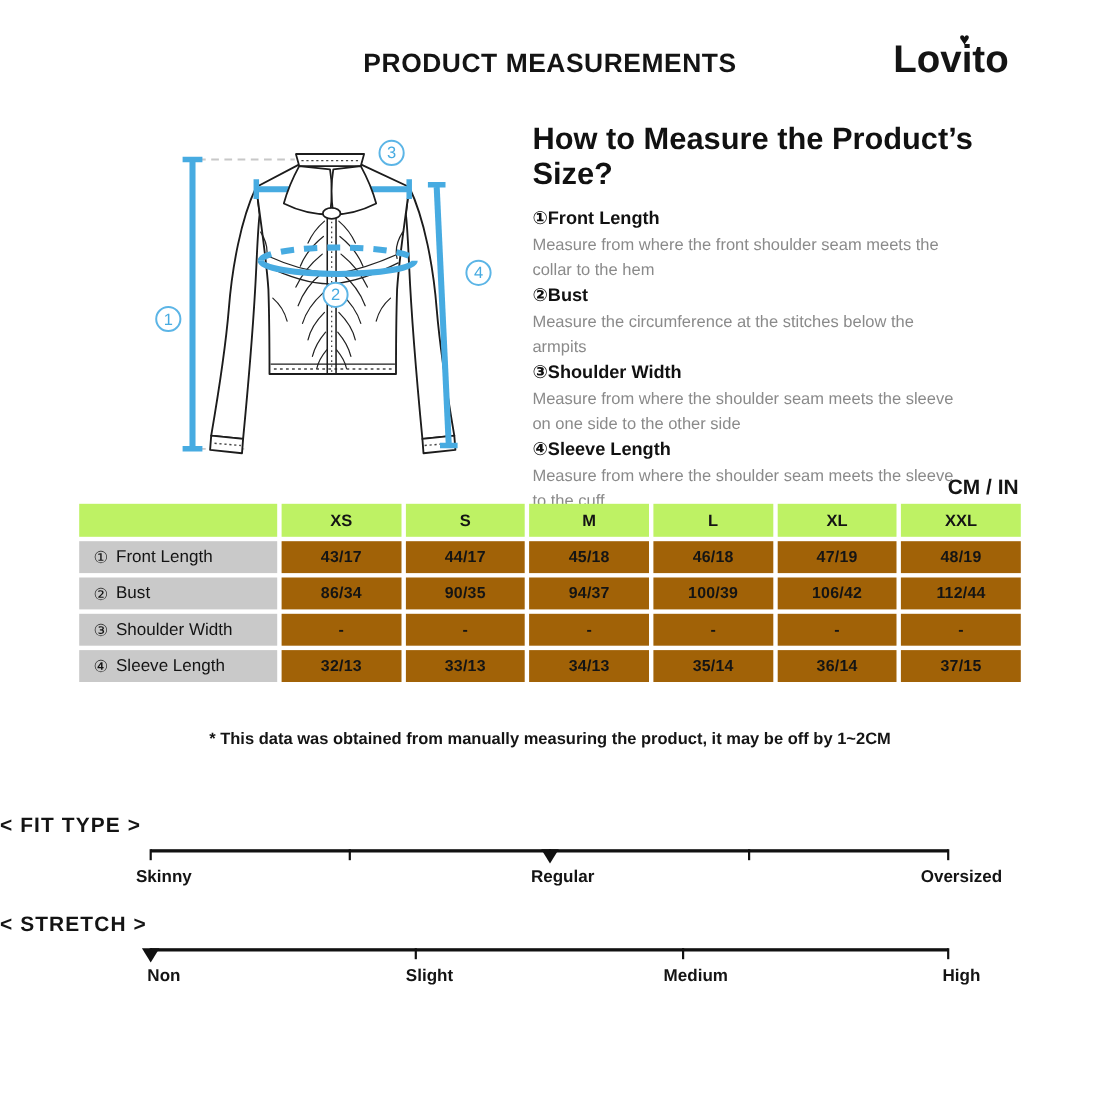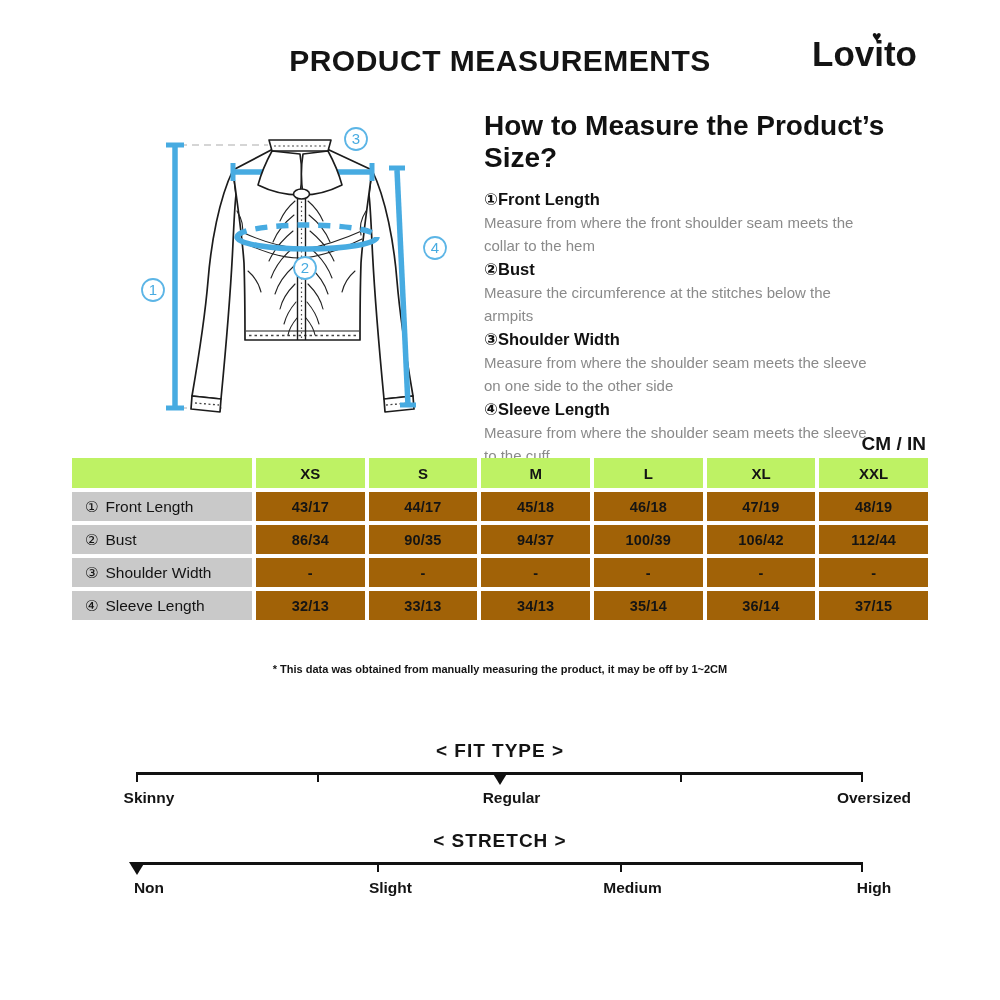--- a/index.html
+++ b/index.html
@@ -5,21 +5,21 @@
   html,body{margin:0;padding:0;}
   body{
     width:1000px;height:1000px;position:relative;background:#ffffff;
     font-family:"Liberation Sans","DejaVu Sans",sans-serif;color:#141414;
     overflow:hidden;
   }
   .abs{position:absolute;}
 
   
   .page-title{top:44px;left:0;width:1000px;text-align:center;
-    font-size:30px;font-weight:bold;letter-spacing:.5px;}
+    font-size:24px;font-weight:bold;letter-spacing:.5px;}
   .brand{top:34px;left:792px;font-size:35px;font-weight:bold;letter-spacing:0;margin-left:20px;}
   .brand .heart{position:absolute;top:-5px;left:60px;font-size:16px;line-height:16px;color:#111;}
 
   
   .diagram{top:103px;left:70px;width:410px;height:335px;}
 
   
   .guide{top:110px;left:484px;width:442px;}
   .guide h2{margin:0 0 13px 0;font-size:28px;font-weight:bold;color:#111;}
   .g-label{font-size:16.5px;font-weight:bold;line-height:25px;color:#111;}
@@ -32,24 +32,24 @@
   .size-table{top:458px;left:72px;width:856px;display:grid;
     grid-template-columns:180px repeat(6,1fr);gap:4px;}
   .cell{height:29px;display:flex;align-items:center;justify-content:center;
     font-size:14.5px;background:#a16207;}
   .cell.head{background:#bef264;font-weight:bold;font-size:15px;height:30px;}
   .cell.rowlabel{background:#c9c9c9;justify-content:flex-start;padding-left:13px;font-size:15.5px;}
   .cell.val{font-weight:bold;letter-spacing:.2px;}
   .num-circle{margin-right:7px;font-size:15px;}
 
   
-  .disclaimer{top:663px;left:0;width:1000px;text-align:center;font-size:11px;font-weight:bold;}
-
-  
-  .scale-title{left:0;width:1000px;text-align:center;font-size:19px;font-weight:bold;letter-spacing:1px;}
+  .disclaimer{top:663px;left:0;width:1000px;text-align:center;font-size:15px;font-weight:bold;}
+
+  
+  .scale-title{left:0;width:1000px;text-align:left;font-size:19px;font-weight:bold;letter-spacing:1px;}
   .scale{left:137px;width:725px;height:16px;}
   .scale .line{position:absolute;top:0;left:0;right:0;height:2.5px;background:#111;}
   .tick{position:absolute;top:0;width:2px;height:10px;background:#111;transform:translateX(-50%);}
   .marker{position:absolute;top:0;width:0;height:0;transform:translateX(-50%);
     border-left:8px solid transparent;border-right:8px solid transparent;border-top:13px solid #111;}
   .scale-labels{left:149px;width:725px;height:20px;}
   .scale-label{position:absolute;transform:translateX(-50%);font-size:15.5px;font-weight:bold;white-space:nowrap;}
 </style>
 </head>
 <body>

